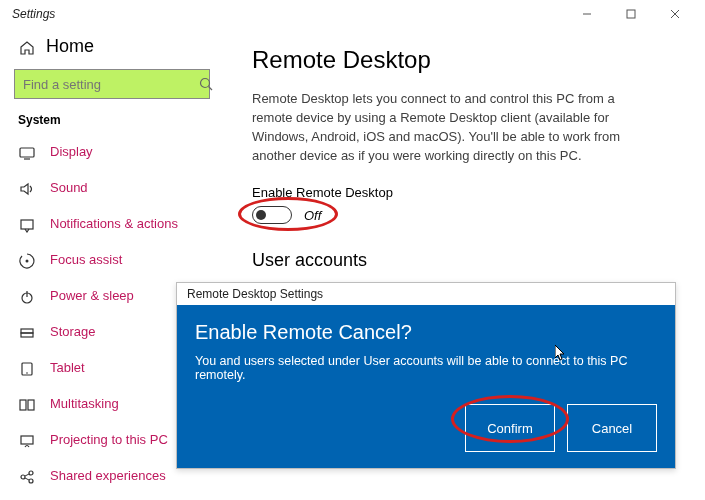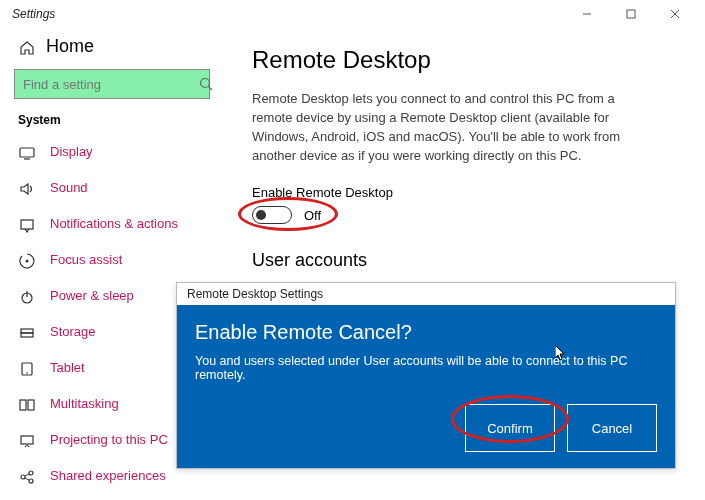--- a/index.html
+++ b/index.html
@@ -43,21 +43,21 @@
     display: flex; align-items: flex-end; gap: 10px;
     padding: 8px 6px 8px 6px;
     font-size: 18px;
   }
   .search-box {
     display: flex; align-items: center;
     border: 1px solid #888;
     height: 30px;
     margin: 4px 2px 10px 2px;
     padding: 0 8px;
-    background: #86efac;
+    background: #bef264;
   }
   .search-box input {
     flex: 1; border: none; outline: none; font-size: 13px;
     color: #666; background: transparent;
   }
   .section-label {
     font-size: 12px; font-weight: 600;
     padding: 4px 6px 8px 6px;
   }
   .nav-item {
@@ -68,21 +68,21 @@
   }
   .nav-icon { width: 18px; height:18px; display:flex; align-items:center; justify-content:center; color:#333;}
   .main {
     flex: 1;
     padding: 18px 30px 0 30px;
     position: relative;
   }
   .page-title { font-size: 24px; font-weight: 400; margin-bottom: 16px; }
   .desc { font-size: 13px; color:#404040; line-height: 1.45; max-width: 400px; margin-bottom: 20px;}
   .field-label { font-size: 13px; margin-bottom: 6px; }
-  .toggle-row { display:flex; align-items:center; gap: 12px; margin-bottom: 26px; position:relative;}
+  .toggle-row { display:flex; align-items:center; gap: 12px; margin-bottom: 26px; position:relative;font-style:italic;}
   .toggle {
     width: 40px; height: 18px; border:1px solid #333; border-radius: 9px;
     position: relative; background:#fff;
   }
   .toggle .knob {
     width: 10px; height:10px; border-radius:50%; background:#333;
     position:absolute; left:3px; top:3px;
   }
   .toggle-text { font-size: 13px; }
   .subheading { font-size: 18px; font-weight: 400; margin-bottom: 14px; }

